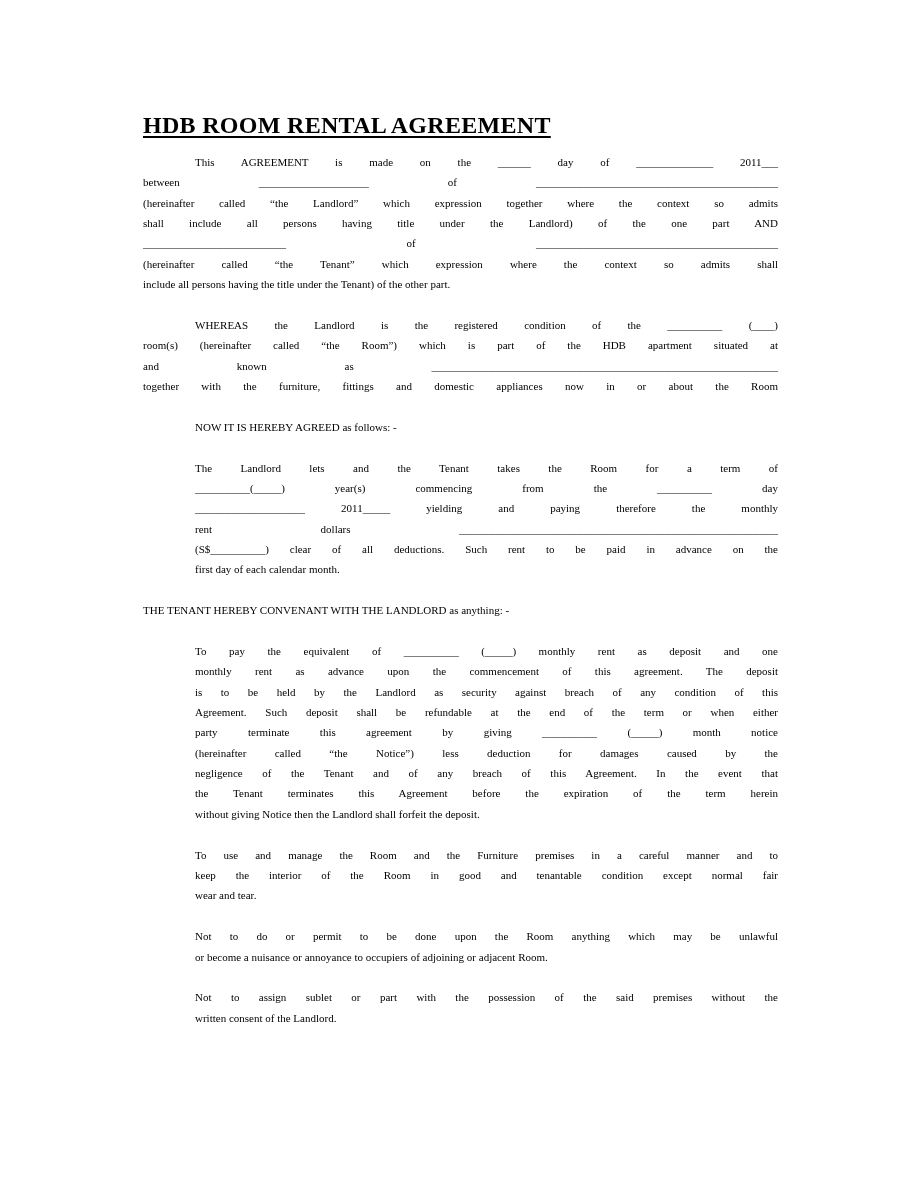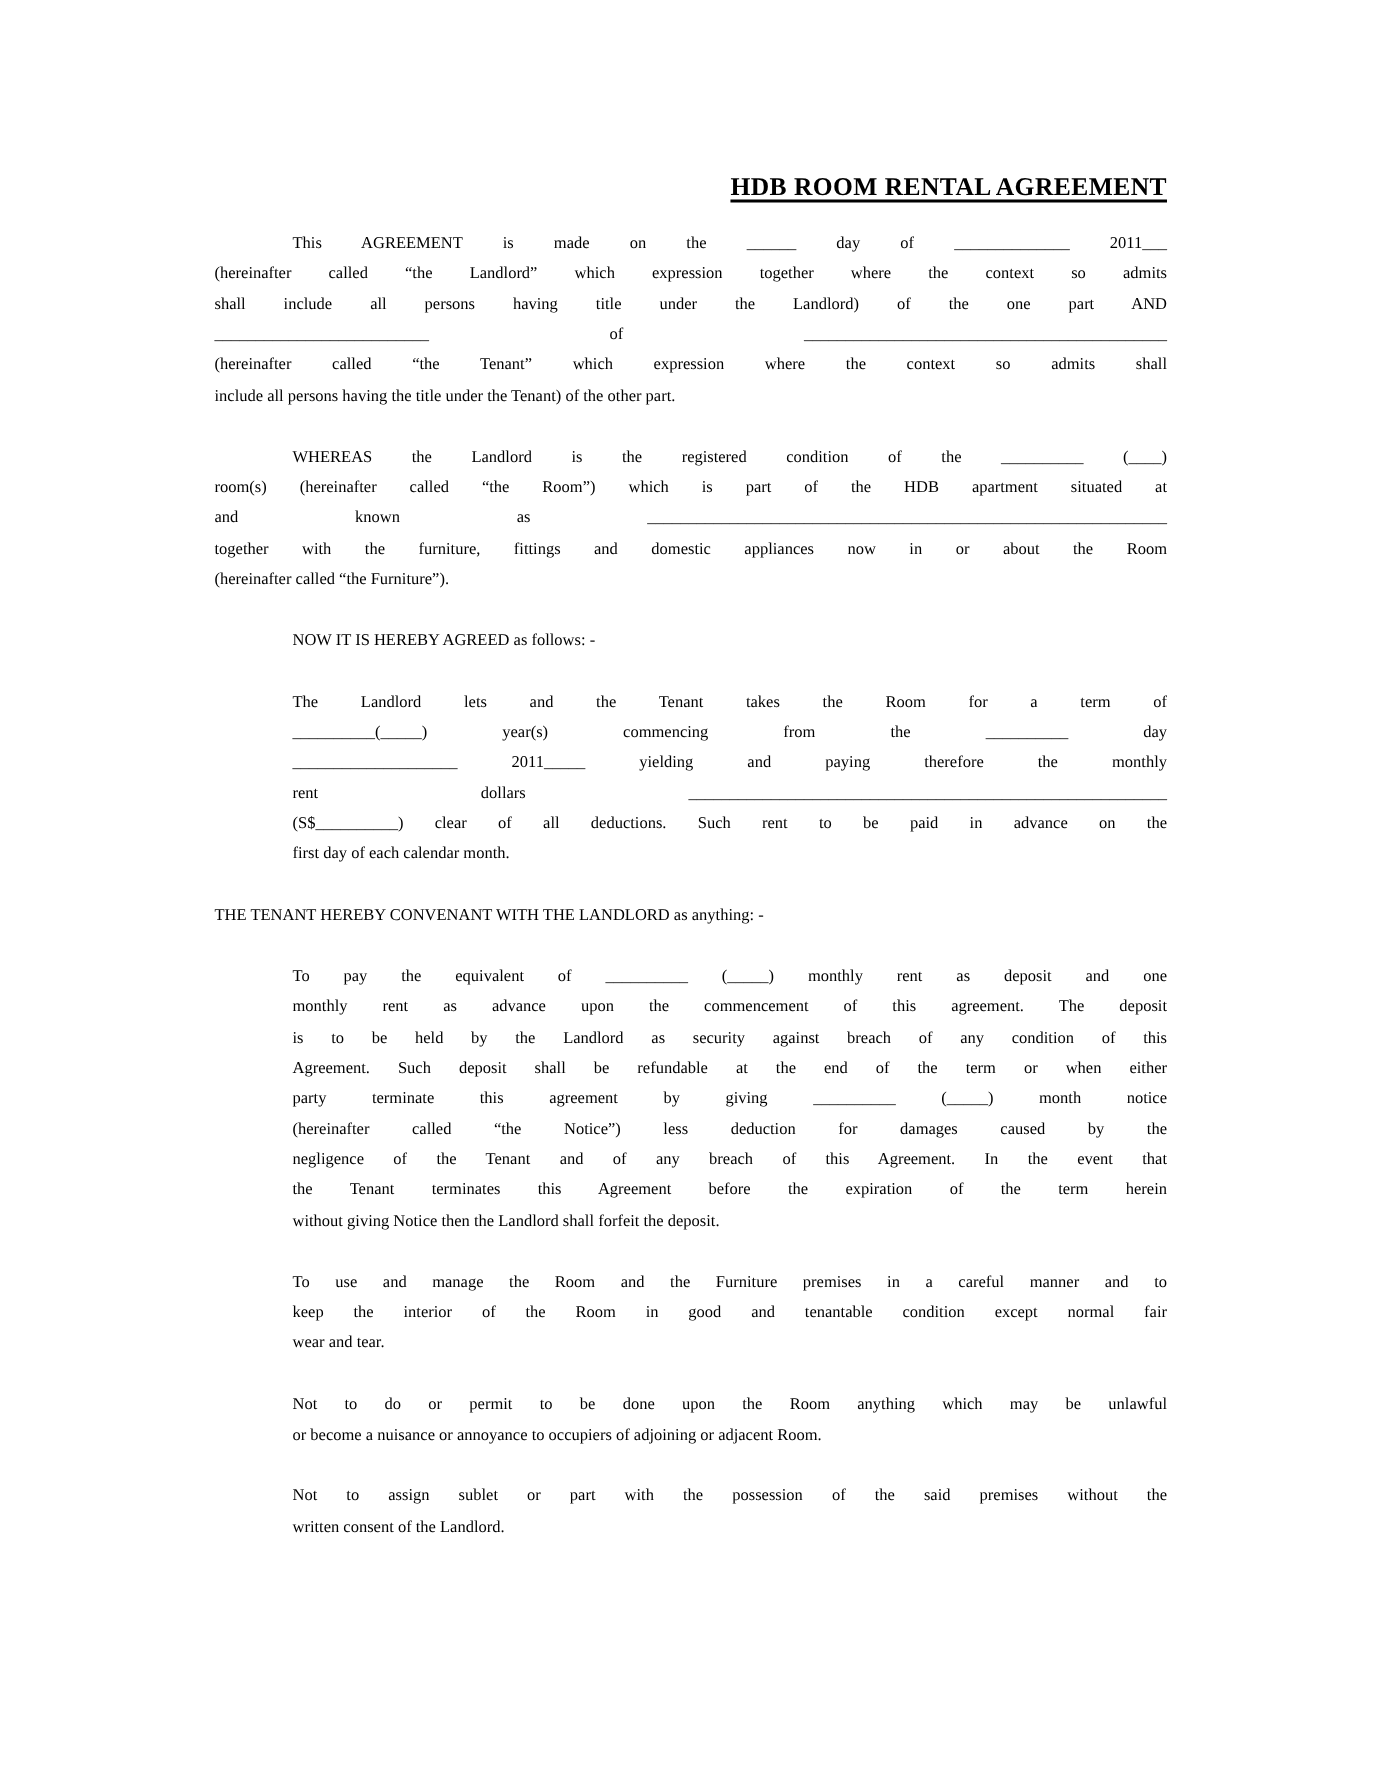--- a/index.html
+++ b/index.html
@@ -15,24 +15,24 @@
     overflow: hidden;
   }
   .page {
     box-sizing: border-box;
     width: 920px;
     height: 1185px;
     padding: 112px 142px 0 143px;
     background: #ffffff;
   }
   .title {
-    font-size: 17px;
+    font-size: 24px;
     line-height: 26px;
     font-weight: bold;
-    text-align: right;
+    text-align: left;
     text-decoration: underline;
     text-decoration-thickness: 2px;
     text-underline-offset: 3px;
     margin: 0 0 14px 0;
     letter-spacing: 0.3px;
   }
   .para {
     font-size: 11px;
     line-height: 20.35px;
     margin: 0 0 20.5px 0;
@@ -54,33 +54,33 @@
 </style>
 </head>
 <body>
 
 <div class="page">
 
   <h1 class="title">HDB ROOM RENTAL AGREEMENT</h1>
 
   <div class="para">
       <div class="doc-line just ind">This AGREEMENT is made on the ______ day of ______________ 2011___</div>
+      <div class="doc-line just">between ____________________ of ____________________________________________</div>
       <div class="doc-line just">(hereinafter called “the Landlord” which expression together where the context so admits</div>
       <div class="doc-line just">shall include all persons having title under the Landlord) of the one part AND</div>
       <div class="doc-line just">__________________________ of ____________________________________________</div>
       <div class="doc-line just">(hereinafter called “the Tenant” which expression where the context so admits shall</div>
       <div class="doc-line">include all persons having the title under the Tenant) of the other part.</div>
     </div>
 
   <div class="para">
       <div class="doc-line just ind">WHEREAS the Landlord is the registered condition of the __________ (____)</div>
       <div class="doc-line just">room(s) (hereinafter called “the Room”) which is part of the HDB apartment situated at</div>
       <div class="doc-line just">and known as _______________________________________________________________</div>
       <div class="doc-line just">together with the furniture, fittings and domestic appliances now in or about the Room</div>
-      <div class="doc-line">(hereinafter called “the Furniture”).</div>
     </div>
 
   <div class="para">
       <div class="doc-line ind">NOW IT IS HEREBY AGREED as follows: -</div>
     </div>
 
   <div class="para block">
       <div class="doc-line just">The Landlord lets and the Tenant takes the Room for a term of</div>
       <div class="doc-line just">__________(_____) year(s) commencing from the __________ day</div>
       <div class="doc-line just">____________________ 2011_____ yielding and paying therefore the monthly</div>

